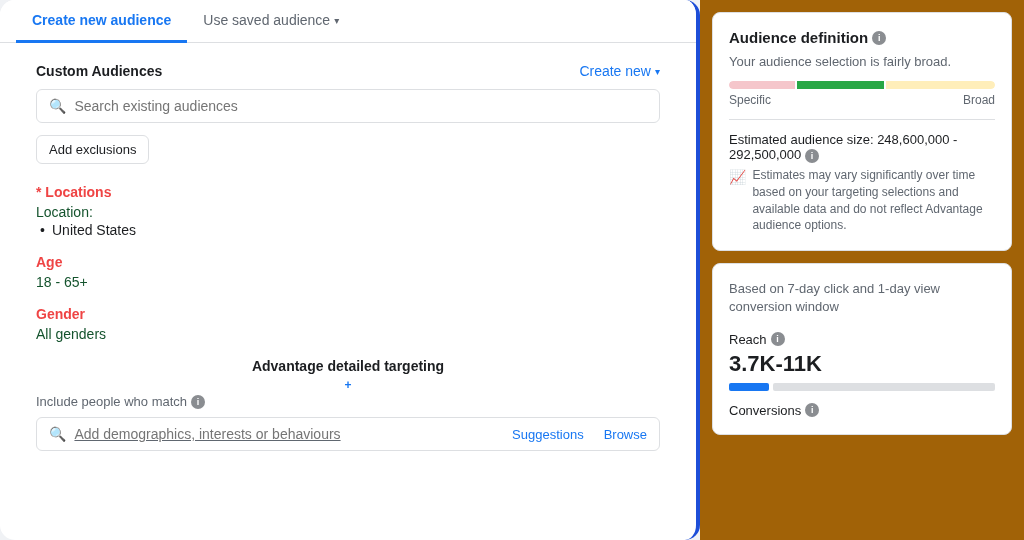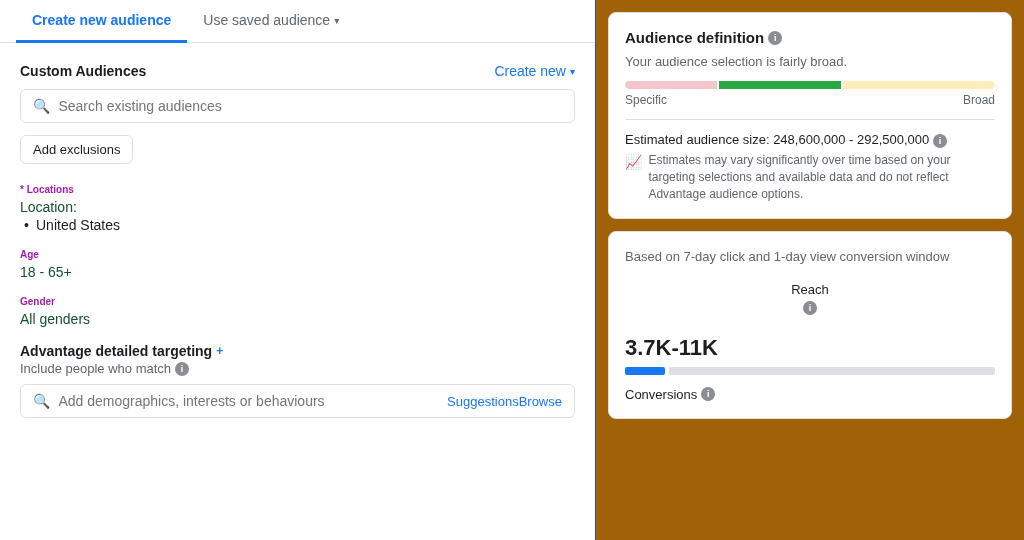--- a/index.html
+++ b/index.html
@@ -8,26 +8,27 @@
       font-size: 14px;
       color: #1c1e21;
       background: #f0f2f5;
       display: flex;
       height: 540px;
       overflow: hidden;
     }
 
     
     .left-panel {
-      width: 596px;
+      width: 700px;
       background: #fff;
       display: flex;
       flex-direction: column;
-      border-right: 1px solid #1d4ed8;
+      border-right: 4px solid #1d4ed8;
       overflow-y: auto;
+      border-radius: 15px;
     }
 
     
     .tabs {
       display: flex;
       border-bottom: 1px solid #dddfe2;
       padding: 0 16px;
       background: #fff;
     }
     .tab {
@@ -45,21 +46,21 @@
       color: #1877f2;
       border-bottom: 3px solid #1877f2;
       font-weight: 600;
     }
     .tab .chevron {
       font-size: 10px;
     }
 
     
     .content {
-      padding: 20px 20px;
+      padding: 20px 36px;
       flex: 1;
     }
 
     
     .section-header {
       display: flex;
       justify-content: space-between;
       align-items: center;
       margin-bottom: 10px;
     }
@@ -116,23 +117,23 @@
       cursor: pointer;
       color: #1c1e21;
       margin-bottom: 20px;
     }
 
     .field-section {
       margin-bottom: 16px;
     }
     .field-label {
       font-weight: 700;
-      font-size: 10px;
+      font-size: 14px;
       margin-bottom: 4px;
-      color: #a21caf;
+      color: #ef4444;
     }
     .field-value {
       font-size: 14px;
       color: #14532d;
       margin-bottom: 2px;
     }
     .field-sub {
       font-size: 14px;
       color: #1c1e21;
       padding-left: 16px;
@@ -144,20 +145,21 @@
       left: 4px;
     }
 
     .advantage-title {
       font-weight: 700;
       font-size: 14px;
       margin-bottom: 2px;
       display: flex;
       align-items: center;
       gap: 4px;
+      flex-direction: column;
     }
     .advantage-icon {
       color: #1877f2;
       font-size: 12px;
       font-weight: 900;
     }
     .include-label {
       font-size: 13px;
       color: #606770;
       margin-bottom: 8px;
@@ -188,24 +190,25 @@
       gap: 8px;
       background: #fff;
     }
     .targeting-search input {
       border: none;
       outline: none;
       font-size: 14px;
       color: #606770;
       flex: 1;
       background: transparent;
+      text-decoration: underline;
     }
     .targeting-links {
       display: flex;
-      gap: 0;
+      gap: 20px;
     }
     .targeting-link {
       color: #1877f2;
       font-size: 13px;
       cursor: pointer;
       white-space: nowrap;
     }
 
     
     .right-panel {
@@ -304,25 +307,24 @@
     .daily-desc {
       font-size: 13px;
       color: #606770;
       margin-bottom: 15px;
       line-height: 1.4;
     }
 
     .metric-label {
       font-size: 13px;
       color: #1c1e21;
-      margin-bottom: 20px;
-      display: flex;
-      align-items: center;
-      gap: 4px;
-      flex-direction: column;
+      margin-bottom: 4px;
+      display: flex;
+      align-items: center;
+      gap: 4px;
     }
     .metric-value {
       font-size: 22px;
       font-weight: 700;
       color: #1c1e21;
       margin-bottom: 6px;
     }
     .reach-bar-container {
       display: flex;
       align-items: center;

